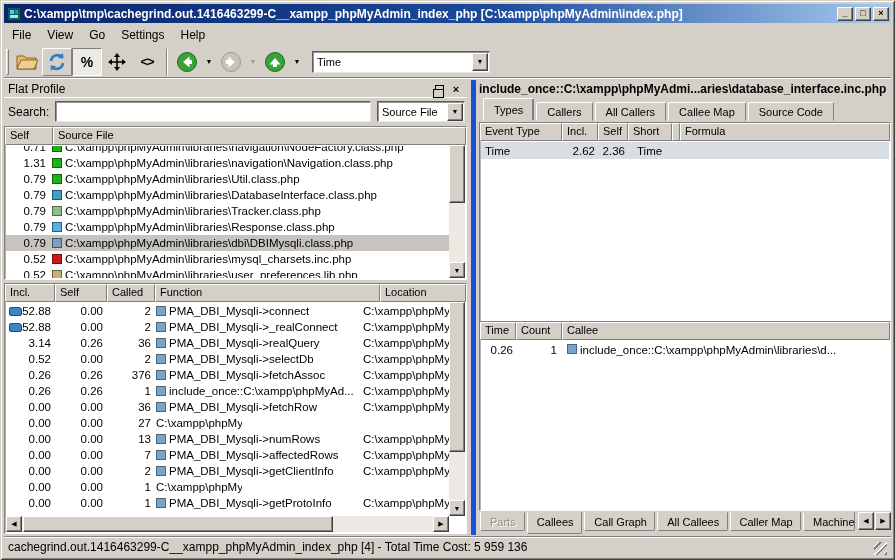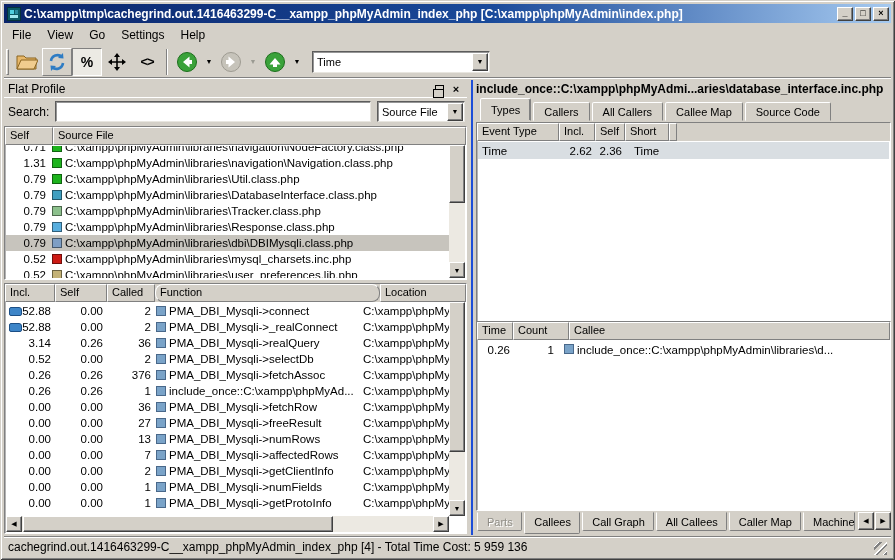--- a/index.html
+++ b/index.html
@@ -40,21 +40,21 @@
   .angle{font-size:13px;font-weight:bold;letter-spacing:-1px;color:#000;}
   .combo{height:22px;background:#fff;border:1px solid;border-color:#5c5c5c #e8e6e0 #e8e6e0 #5c5c5c;
     box-shadow:inset 1px 1px 0 rgba(64,64,64,.55);display:flex;align-items:center;}
   .combo .cval{flex:1;font-size:11px;padding:0 4px;white-space:nowrap;overflow:hidden;}
   .combo .cbtn{width:16px;height:18px;margin-right:1px;background:#d4d0c8;
     border:1px solid;border-color:#fff #404040 #404040 #fff;box-shadow:inset -1px -1px 0 #808080;
     display:flex;align-items:center;justify-content:center;}
   .tb-combo{width:178px;margin-left:8px;}
   
   .leftdock{position:absolute;left:4px;top:80px;width:463px;bottom:25px;}
-  .rightpane{position:absolute;left:471px;top:80px;right:4px;bottom:25px;border-left:2px solid #1d4ed8;padding-left:3px;}
+  .rightpane{position:absolute;left:471px;top:80px;right:4px;bottom:25px;border-left:5px solid #1d4ed8;padding-left:3px;}
   .dockhead{height:18px;display:flex;align-items:center;font-size:12px;padding:0 4px;border-bottom:1px solid #fff;}
   .dockhead .dtitle{flex:1;}
   .dockbtn{width:14px;height:13px;display:flex;align-items:center;justify-content:center;font-size:11px;font-weight:bold;margin-left:3px;}
   .floatglyph{position:relative;width:9px;height:8px;border:1px solid #000;background:#d4d0c8;}
   .floatglyph:before{content:"";position:absolute;left:-3px;top:3px;width:9px;height:7px;border:1px solid #000;background:#d4d0c8;}
   .searchrow{height:27px;display:flex;align-items:center;padding:2px 2px 2px 4px;}
   .searchrow label{font-size:12px;margin-right:6px;}
   .searchrow .sfield{flex:1;height:21px;background:#fff;border:1px solid;border-color:#5c5c5c #e8e6e0 #e8e6e0 #5c5c5c;
     box-shadow:inset 1px 1px 0 rgba(64,64,64,.55);font-size:11px;padding:0 3px;outline:none;}
   .searchrow .combo{width:88px;margin-left:6px;height:21px;}
@@ -330,21 +330,21 @@
         <span class="thumb" style="top:17px;height:58px;"></span>
         <span class="sbtn" style="bottom:0;">▼</span>
       </div>
     </div>
 
     <div class="fntable sunkbox">
       <div class="hrow" id="fntable-head">
           <div class="hcell" style="width: 50px; flex: 0 0 auto;">Incl.</div>
           <div class="hcell" style="width: 52px; flex: 0 0 auto;">Self</div>
           <div class="hcell" style="width: 48px; flex: 0 0 auto;">Called</div>
-          <div class="hcell" style="flex: 1 1 0%; border-radius: 8px;">Function</div>
+          <div class="hcell" style="flex: 1 1 0%;">Function</div>
           <div class="hcell" style="width: 86px; flex: 0 0 auto;">Location</div>
         </div>
       <div class="rowsclip" style="bottom:17px;">
           <div id="fntable-rows">
             <div class="lrow">
               <span class="col-incl">
                 <span class="baric"></span>
                 <span class="n num">52.88</span>
               </span>
               <span class="col-self num">0.00</span>
@@ -427,24 +427,20 @@
                 <span>PMA_DBI_Mysqli-&gt;fetchRow</span>
               </span>
               <span class="col-loc">C:\xampp\phpMy</span>
             </div>
             <div class="lrow">
               <span class="col-incl">
                 <span class="n num">0.00</span>
               </span>
               <span class="col-self num">0.00</span>
               <span class="col-called num">27</span>
-              <span class="col-fn">
-                <span class="fnsq"></span>
-                <span>PMA_DBI_Mysqli-&gt;freeResult</span>
-              </span>
               <span class="col-loc">C:\xampp\phpMy</span>
             </div>
             <div class="lrow">
               <span class="col-incl">
                 <span class="n num">0.00</span>
               </span>
               <span class="col-self num">0.00</span>
               <span class="col-called num">13</span>
               <span class="col-fn">
                 <span class="fnsq"></span>
@@ -475,24 +471,20 @@
                 <span>PMA_DBI_Mysqli-&gt;getClientInfo</span>
               </span>
               <span class="col-loc">C:\xampp\phpMy</span>
             </div>
             <div class="lrow">
               <span class="col-incl">
                 <span class="n num">0.00</span>
               </span>
               <span class="col-self num">0.00</span>
               <span class="col-called num">1</span>
-              <span class="col-fn">
-                <span class="fnsq"></span>
-                <span>PMA_DBI_Mysqli-&gt;numFields</span>
-              </span>
               <span class="col-loc">C:\xampp\phpMy</span>
             </div>
             <div class="lrow">
               <span class="col-incl">
                 <span class="n num">0.00</span>
               </span>
               <span class="col-self num">0.00</span>
               <span class="col-called num">1</span>
               <span class="col-fn">
                 <span class="fnsq"></span>
@@ -525,39 +517,40 @@
         <span class="tab">Source Code</span>
       </div>
 
     <div class="toptable sunkbox">
       <div class="hrow" id="typestable-head">
           <div class="hcell" style="width: 82px; flex: 0 0 auto;">Event Type</div>
           <div class="hcell" style="width: 36px; flex: 0 0 auto;">Incl.</div>
           <div class="hcell" style="width: 30px; flex: 0 0 auto;">Self</div>
           <div class="hcell" style="width: 44px; flex: 0 0 auto;">Short</div>
           <div class="hcell" style="width: 8px; flex: 0 0 auto; padding: 1px 0px;"></div>
+          <div class="hcell" style="flex: 1 1 0%;">Formula</div>
         </div>
       <div class="rowsclip" style="right:1px;">
           <div id="typestable-rows">
             <div class="rrow sel">
               <span class="t-event">Time</span>
               <span class="t-incl num">2.62</span>
               <span class="t-self num">2.36</span>
               <span class="t-short">Time</span>
               <span class="t-gap"></span>
               <span class="t-formula"></span>
             </div>
           </div>
         </div>
     </div>
 
     <div class="bottable sunkbox">
       <div class="hrow" id="calleestable-head">
           <div class="hcell" style="width: 36px; flex: 0 0 auto;">Time</div>
-          <div class="hcell" style="width: 56px; flex: 0 0 auto;">Count</div>
+          <div class="hcell" style="width: 46px; flex: 0 0 auto;">Count</div>
           <div class="hcell" style="flex: 1 1 0%;">Callee</div>
         </div>
       <div class="rowsclip" style="right:1px;">
           <div id="calleestable-rows">
             <div class="rrow">
               <span class="b-time num">0.26</span>
               <span class="b-count num">1</span>
               <span class="b-callee">
                 <span class="fnsq"></span>
                 <span>include_once::C:\xampp\phpMyAdmin\libraries\d...</span>

